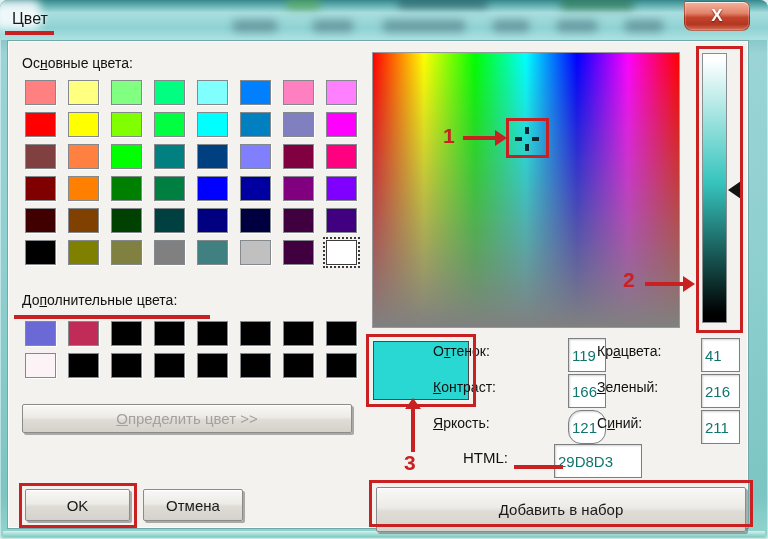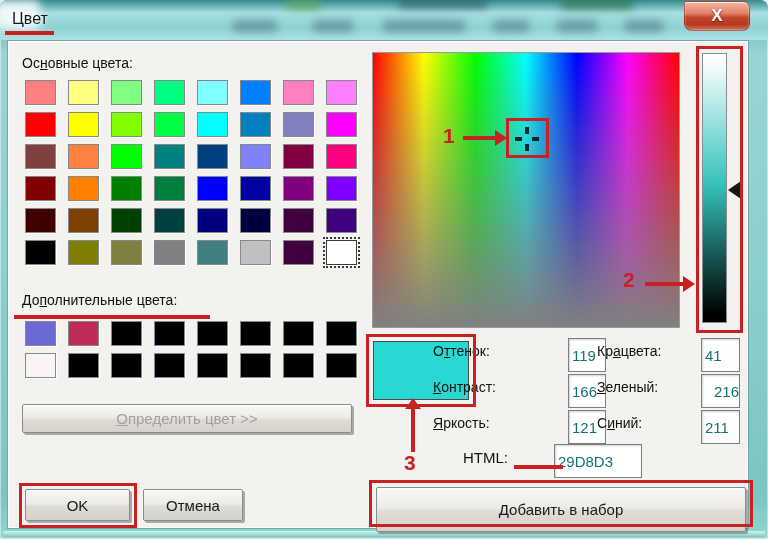--- a/index.html
+++ b/index.html
@@ -212,24 +212,24 @@
   <div class="preview" style="background: rgb(41, 216, 211);"></div>
 
   <div class="fld-lbl" style="left:433px;top:343px;width:130px;"><span>О</span><span class="key">т</span><span>тенок:</span></div>
   <input class="num" style="left: 568px; top: 338px; width: 38px;" value="119">
   <div class="fld-lbl" style="left:597px;top:343px;width:100px;"><span>Кр</span><span class="key">а</span><span>цвета:</span></div>
   <input class="num" style="left: 701px; top: 338px; width: 39px;" value="41">
 
   <div class="fld-lbl" style="left:433px;top:379px;width:130px;"><span></span><span class="key">К</span><span>онтраст:</span></div>
   <input class="num" style="left: 568px; top: 374px; width: 38px;" value="166">
   <div class="fld-lbl" style="left:597px;top:379px;width:100px;"><span></span><span class="key">З</span><span>еленый:</span></div>
-  <input class="num" style="left: 701px; top: 374px; width: 39px; text-align: right;" value="216">
+  <input class="num" style="left: 701px; top: 374px; width: 39px;" value="216">
 
   <div class="fld-lbl" style="left:433px;top:415px;width:130px;"><span></span><span class="key">Я</span><span>ркость:</span></div>
-  <input class="num" style="left: 568px; top: 410px; width: 38px;" value="121">
+  <input class="num" style="left: 568px; top: 410px; width: 38px; border-radius: 13px;" value="121">
   <div class="fld-lbl" style="left:597px;top:415px;width:100px;"><span>С</span><span class="key">и</span><span>ний:</span></div>
   <input class="num" style="left: 701px; top: 410px; width: 39px;" value="211">
 
   <div class="fld-lbl" style="left:463px;top:449px;width:100px;font-size:15px;">HTML:</div>
   <input class="num" style="left: 554px; top: 444px; width: 88px;" value="29D8D3">
 
   <div class="btn" style="left:376px;top:487px;width:370px;height:45px;">Добавить в набор</div>
 
   <div class="annot-line" style="left:5px;top:31px;width:49px;height:4px;"></div>
   <div class="annot-line" style="left:14px;top:315px;width:196px;height:4px;"></div>

